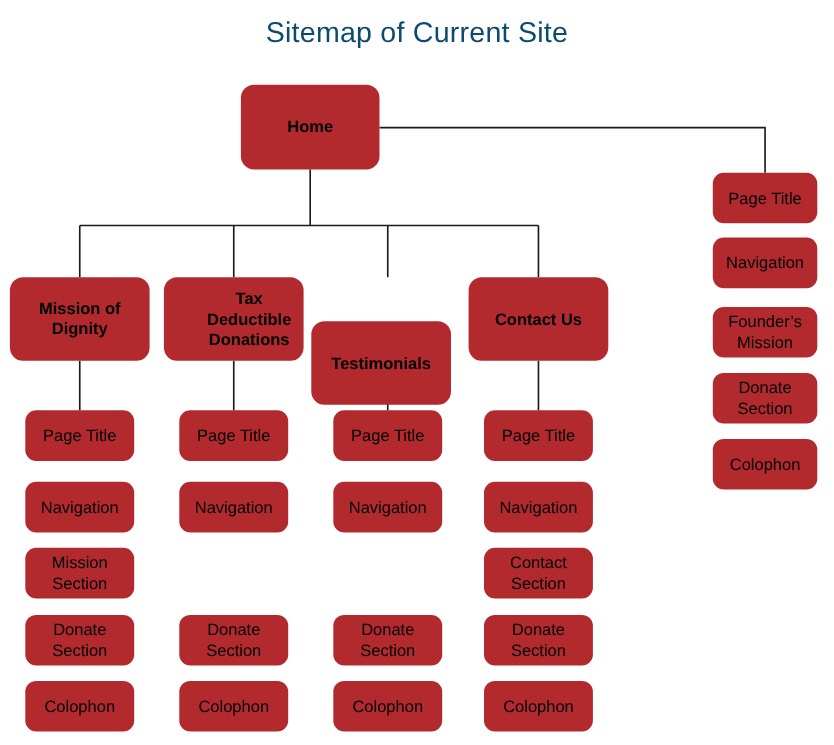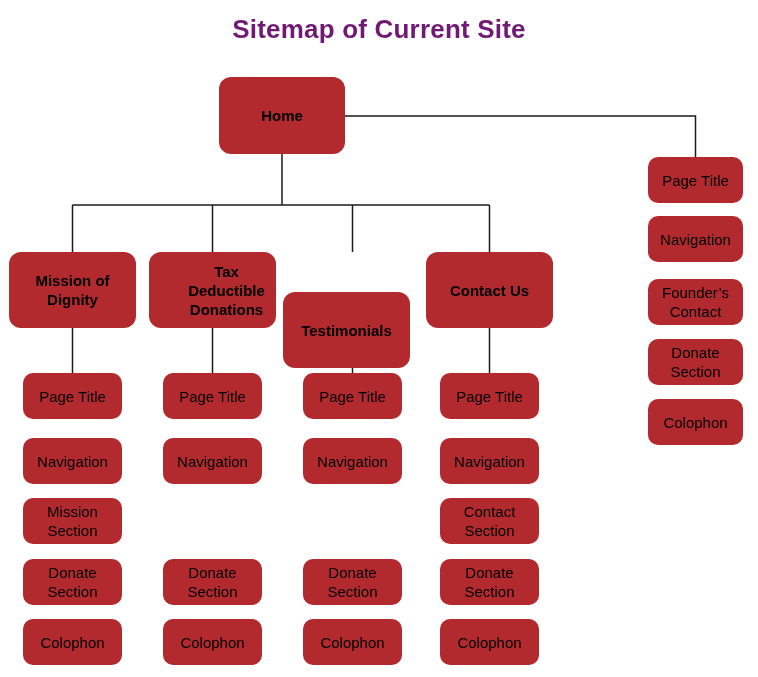--- a/index.html
+++ b/index.html
@@ -15,22 +15,22 @@
     font-family: "Liberation Sans", "DejaVu Sans", sans-serif;
     position: relative;
     overflow: hidden;
   }
   .stage { position: absolute; inset: 0; width: 758px; height: 677px; }
   .diagram-title {
     position: absolute;
     top: 14px; left: 0; width: 758px;
     text-align: center;
     font-size: 26px;
-    font-weight: 700;
-    color: #701a75;
+    font-weight: 400;
+    color: #0c4a6e;
     letter-spacing: 0.2px;
   }
   svg.edges { position: absolute; inset: 0; pointer-events: none; }
   svg.edges path {
     fill: none;
     stroke: var(--connector, #1a1a1a);
     stroke-width: 1.5;
   }
   .node {
     position: absolute;
@@ -118,18 +118,18 @@
   <div class="node sec sc4 r1">Navigation</div>
   <div class="node sec sc4 r2">Contact
 Section</div>
   <div class="node sec sc4 r3">Donate
 Section</div>
   <div class="node sec sc4 r4">Colophon</div>
 
   <div class="node sec hs h0">Page Title</div>
   <div class="node sec hs h1">Navigation</div>
   <div class="node sec hs h2">Founder’s
-Contact</div>
+Mission</div>
   <div class="node sec hs h3">Donate
 Section</div>
   <div class="node sec hs h4">Colophon</div>
 
 </div>
 
 </body></html>

